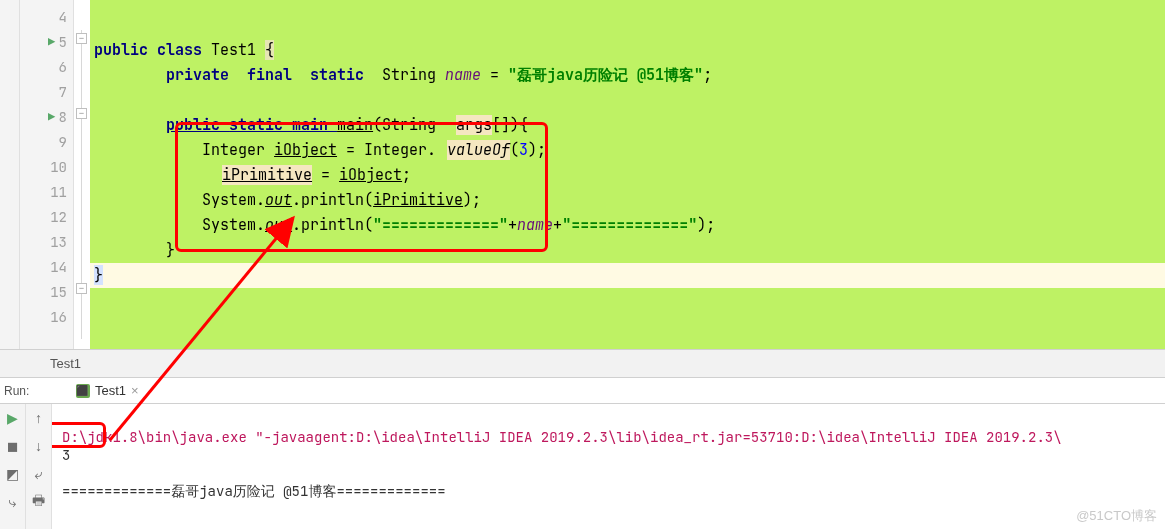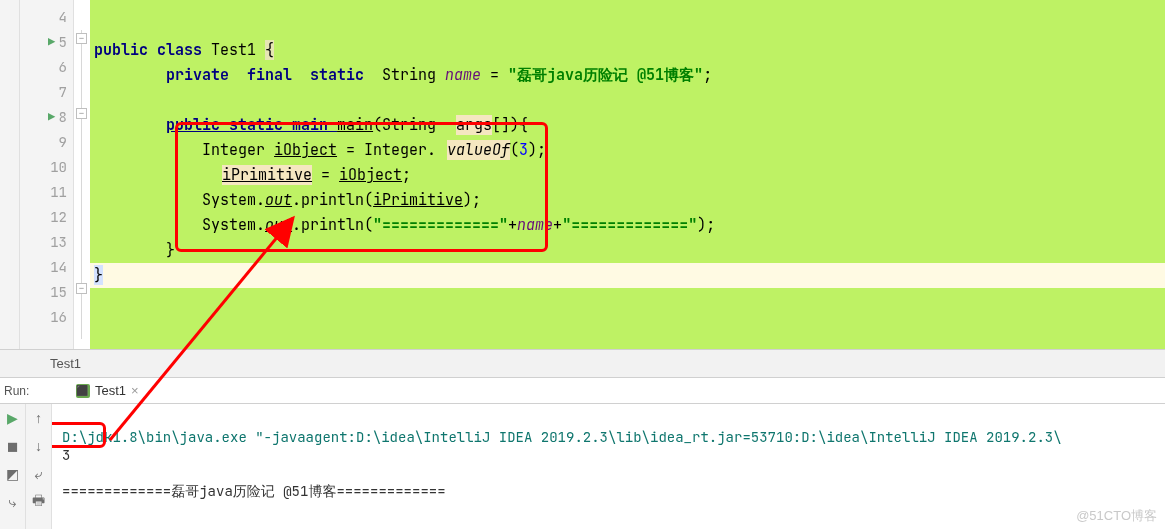--- a/index.html
+++ b/index.html
@@ -169,21 +169,21 @@
     flex: 1;
     background: #fff;
     font-family: "Consolas","JetBrains Mono", monospace;
     font-size: 14px;
     padding: 6px 10px 6px 10px;
     white-space: pre;
     position: relative;
     overflow: hidden;
     color: #333;
   }
-  .console .cmd { color: #0f766e; }
+  .console .cmd { color: #be185d; }
   .watermark {
     position: absolute;
     right: 8px;
     bottom: 4px;
     color: #c9c9c9;
     font-size: 13px;
     font-family: Arial, sans-serif;
   }
   .mini-icon {
     display:inline-block;

